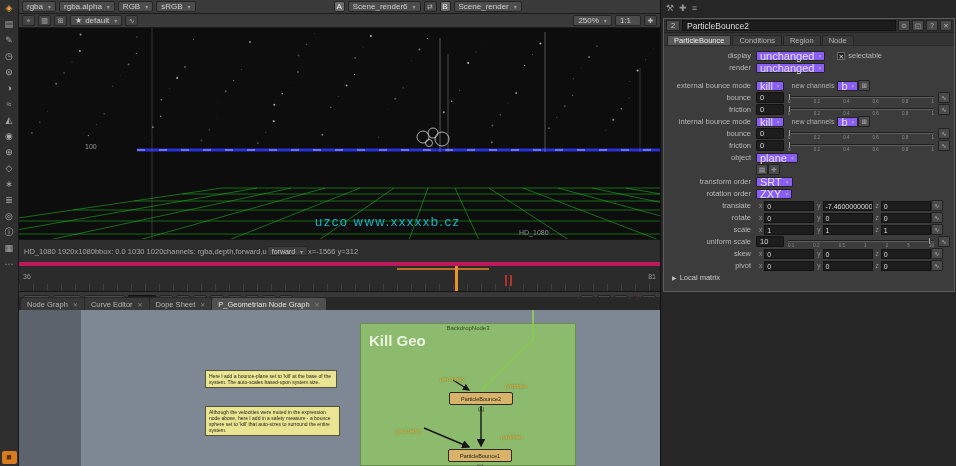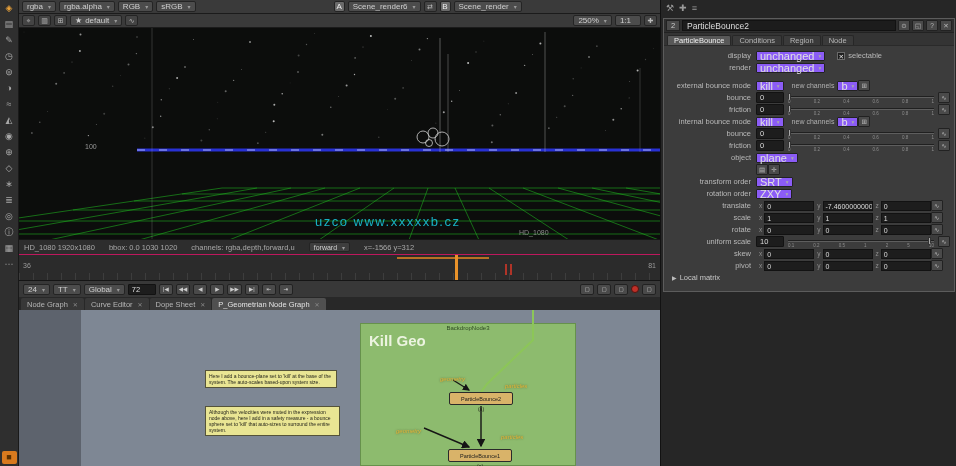--- a/index.html
+++ b/index.html
@@ -29,22 +29,22 @@
   .tbico{width:13px;height:11px;background:#444;border:1px solid #242424;border-radius:2px;
     font-size:7px;color:#bbb;display:flex;align-items:center;justify-content:center}
 
   #canvas{position:relative;height:212px;background:#0c0d0c;overflow:hidden;border-bottom:1px solid #151515}
   #canvas svg{position:absolute;left:0;top:0}
   .axis-label{position:absolute;left:66px;top:115px;font-size:7px;color:#9a9a9a}
   .format-label{position:absolute;left:500px;top:201px;font-size:7px;color:#8a8a8a}
   .watermark{position:absolute;left:296px;top:186px;font-size:13px;letter-spacing:1.5px;
     color:#19c2d6;font-weight:normal;opacity:.9}
 
-  #infobar{height:15px;background:#2d2d2d;border-bottom:1px solid #be185d;display:flex;
-    align-items:center;gap:14px;padding:0 5px;font-size:7.5px;color:#a8a8a8;white-space:nowrap}
+  #infobar{height:26px;background:#2d2d2d;border-bottom:4px solid #be185d;display:flex;
+    align-items:center;padding:0 5px;font-size:7.5px;color:#a8a8a8;white-space:nowrap}
   #infobar .chip{height:10px;font-size:7px;background:#3e3e3e}
 
   #ruler{position:relative;height:26px;background:#2b2b2b;border-bottom:1px solid #151515;
     background-image:repeating-linear-gradient(90deg,#3d3d3d 0 1px,transparent 1px 14px);
     background-size:100% 7px;background-position:0 100%;background-repeat:no-repeat}
   .rlabel{position:absolute;top:7px;font-size:7px;color:#9a9a9a}
   .rlabel.left{left:4px}.rlabel.right{right:4px}
   #cache-strip{position:absolute;left:378px;top:2px;width:92px;height:2px;background:#c87824;opacity:.9}
   #playhead{position:absolute;left:436px;top:0;width:3px;height:100%;background:#e8922a}
   .keymark{position:absolute;top:9px;width:2px;height:11px;background:#b03428}
@@ -562,38 +562,38 @@
           <span class="axis">x</span>
           <div class="vfield">0</div>
           <span class="axis">y</span>
           <div class="vfield">-7.4600000000</div>
           <span class="axis">z</span>
           <div class="vfield">0</div>
           <div class="mini">∿</div>
         </div>
 
         <div class="prow">
+          <span class="plabel">rotate</span>
+          <span class="axis">x</span>
+          <div class="vfield">0</div>
+          <span class="axis">y</span>
+          <div class="vfield">0</div>
+          <span class="axis">z</span>
+          <div class="vfield">0</div>
+          <div class="mini">∿</div>
+        </div>
+
+        <div class="prow">
           <span class="plabel">scale</span>
           <span class="axis">x</span>
           <div class="vfield">1</div>
           <span class="axis">y</span>
           <div class="vfield">1</div>
           <span class="axis">z</span>
           <div class="vfield">1</div>
-          <div class="mini">∿</div>
-        </div>
-
-        <div class="prow">
-          <span class="plabel">rotate</span>
-          <span class="axis">x</span>
-          <div class="vfield">0</div>
-          <span class="axis">y</span>
-          <div class="vfield">0</div>
-          <span class="axis">z</span>
-          <div class="vfield">0</div>
           <div class="mini">∿</div>
         </div>
 
         <div class="prow">
           <span class="plabel">uniform scale</span>
           <div class="nfield">10</div>
           <div class="slider">
             <div class="track"></div>
               <div class="handle" style="left:96%"></div>
             <div class="ticks">

